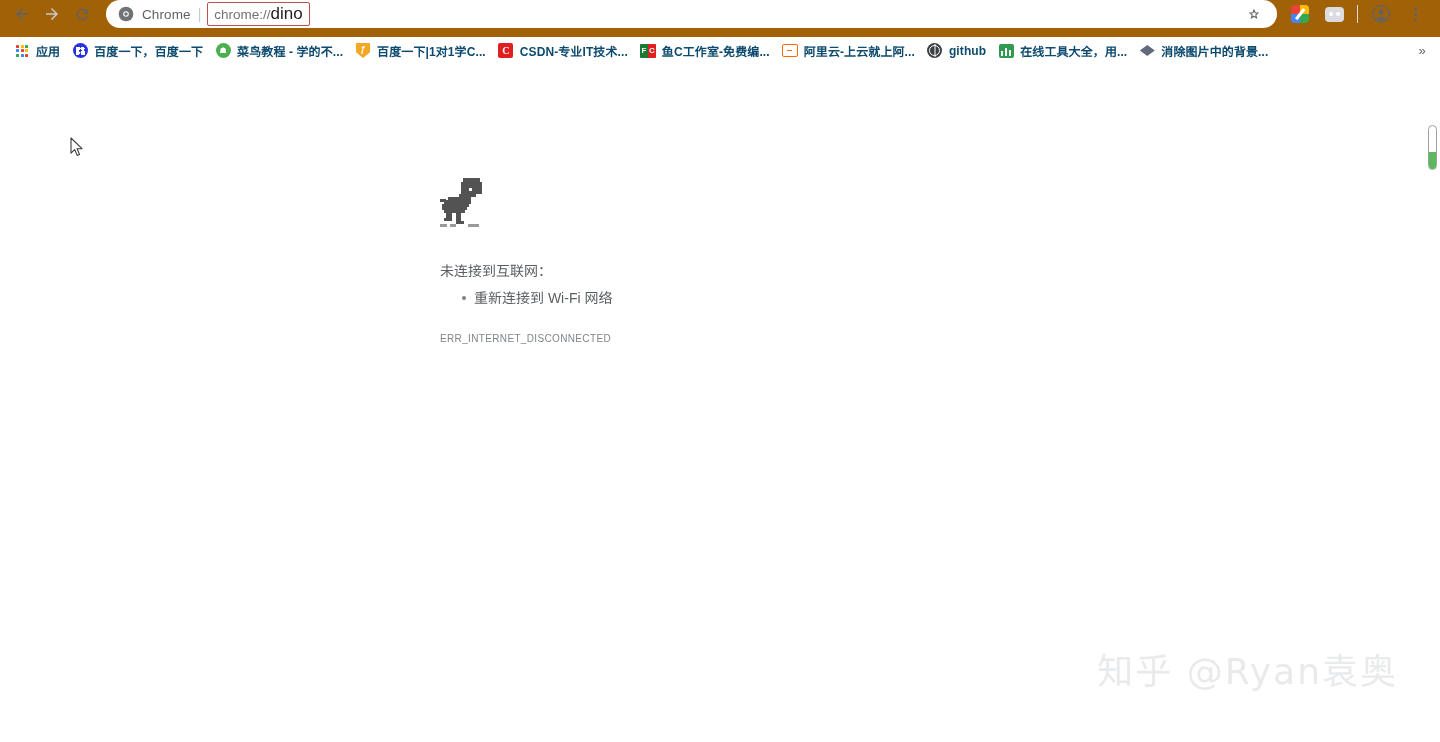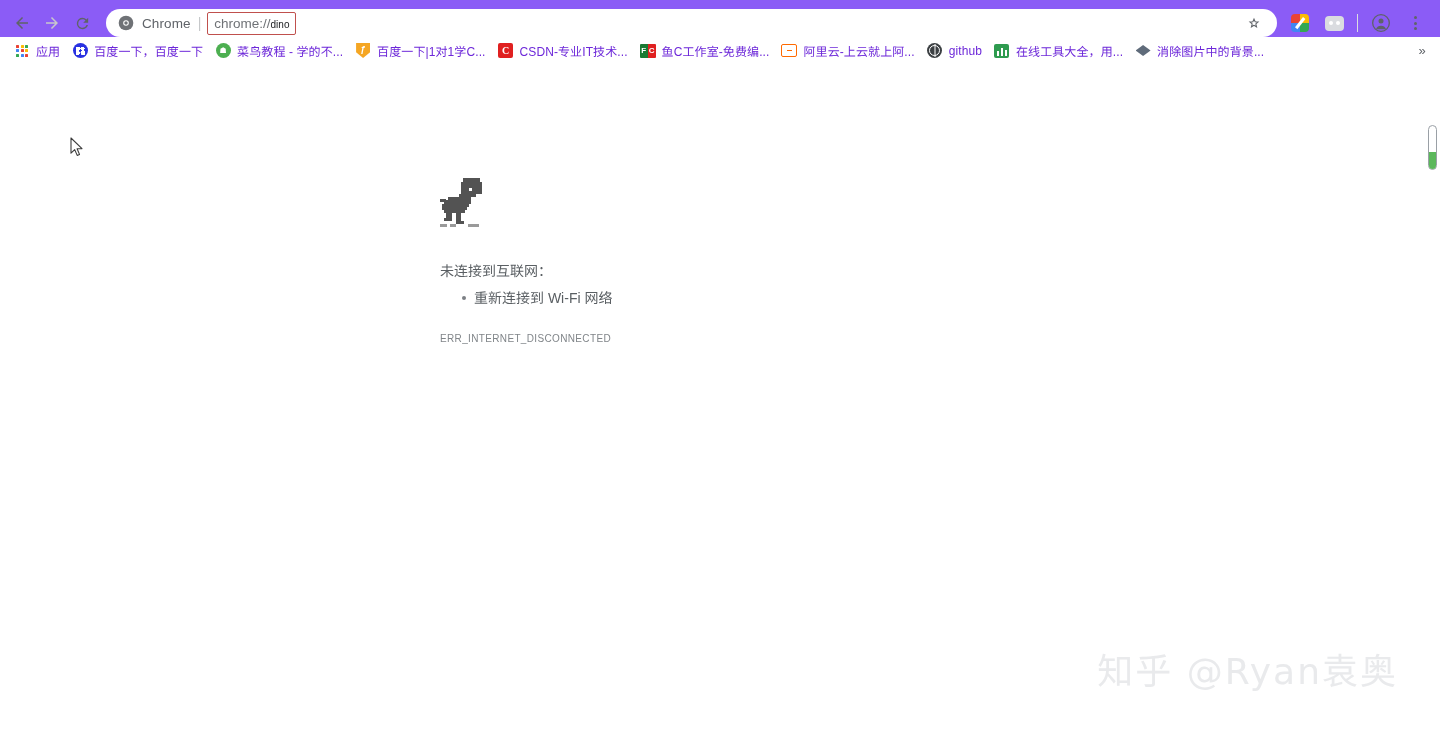--- a/index.html
+++ b/index.html
@@ -20,23 +20,23 @@
     height: 742px;
     background: #ffffff;
   }
 
   
   .toolbar {
     position: absolute;
     top: 0; left: 0;
     width: 1440px;
     height: 37px;
-    background: #8b5cf6;
-    display: flex;
-    align-items: flex-end;
+    background: #a16207;
+    display: flex;
+    align-items: flex-start;
     padding: 0 8px;
   }
 
   .nav-btn {
     width: 28px; height: 28px;
     margin-right: 2px;
     display: flex;
     align-items: center;
     justify-content: center;
     border-radius: 50%;
@@ -84,21 +84,21 @@
     padding: 2px 6px 3px 6px;
     line-height: 1;
     background: transparent;
     white-space: nowrap;
   }
   .url-scheme {
     font-size: 13.5px;
     color: #6f7276;
   }
   .url-host {
-    font-size: 10px;
+    font-size: 17px;
     color: #202124;
   }
 
   .omni-right {
     margin-left: auto;
     display: flex;
     align-items: center;
     flex: 0 0 auto;
   }
 
@@ -207,25 +207,26 @@
     width: 16px; height: 16px;
     flex: 0 0 auto;
     margin-right: 6px;
     display: flex;
     align-items: center;
     justify-content: center;
     position: relative;
   }
   .bm-label {
     font-size: 12px;
-    color: #6d28d9;
+    color: #0c4a6e;
     white-space: nowrap;
     overflow: hidden;
     text-overflow: ellipsis;
     letter-spacing: 0.1px;
+    font-weight: bold;
   }
 
   .bm-overflow {
     margin-left: auto;
     width: 20px; height: 22px;
     display: flex;
     align-items: center;
     justify-content: center;
     font-size: 13px;
     color: #5f6368;

